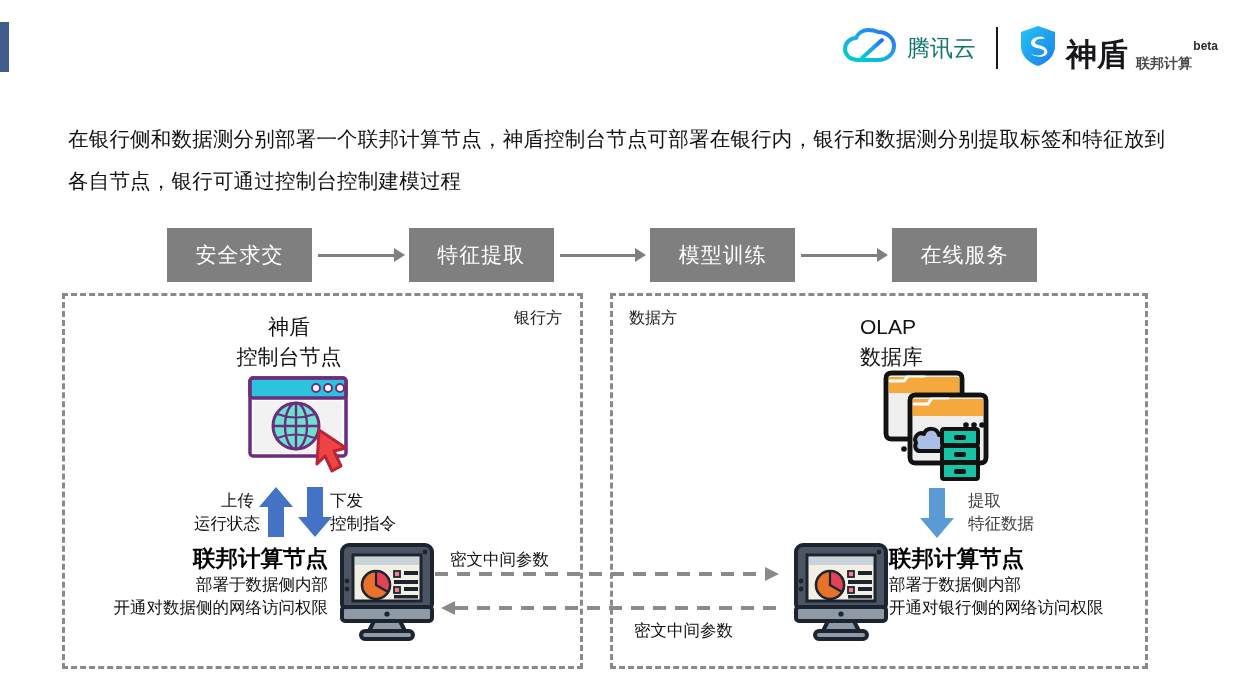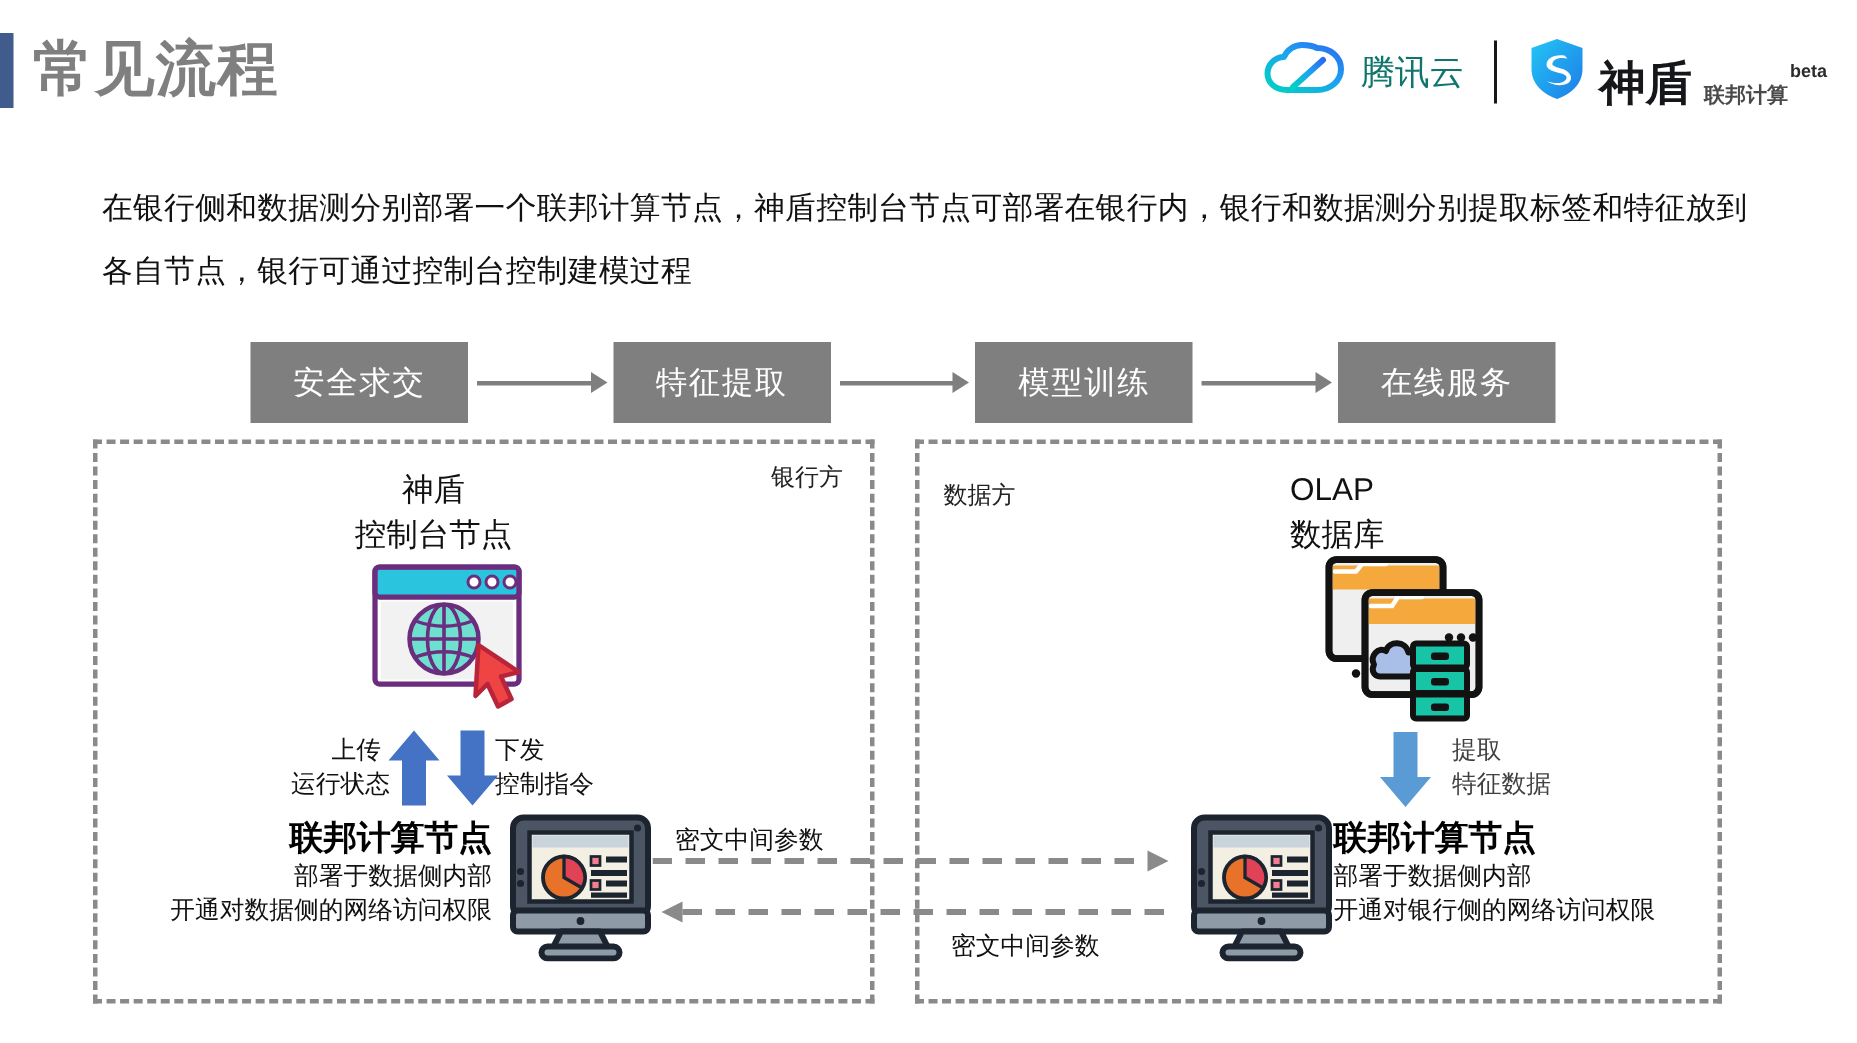--- a/index.html
+++ b/index.html
@@ -158,21 +158,21 @@
   }
   #bank-panel { left: 62px; top: 293px; width: 521px; height: 376px; }
   #data-panel { left: 610px; top: 293px; width: 538px; height: 376px; }
   .panel-label {
     position: absolute;
     font-size: 16px;
     color: #222;
     white-space: nowrap;
   }
   #bank-panel-label { right: 18px; top: 12px; }
-  #data-panel-label { left: 16px; top: 12px; margin-top: 12px; }
+  #data-panel-label { left: 16px; top: 12px; }
 
   
   .node-title {
     position: absolute;
     text-align: center;
     font-size: 21px;
     line-height: 30px;
     color: #111;
     white-space: nowrap;
   }
@@ -271,21 +271,20 @@
     left: 435px; top: 565px;
     width: 350px; height: 55px;
   }
 </style>
 </head>
 <body>
 
 <div id="header-bar">
 
   <div id="title-accent"></div>
-  <div id="page-title">常见流程</div>
 
   <div id="logo-lockup">
 
     <div id="tencent-cloud-logo">
       <span>
         <svg width="56" height="38" viewBox="0 0 56 38">
           <defs>
             <linearGradient id="cloudGrad" x1="0" y1="1" x2="1" y2="0">
               <stop offset="0%" stop-color="#00D2C3"></stop>
               <stop offset="55%" stop-color="#1CA3F0"></stop>

